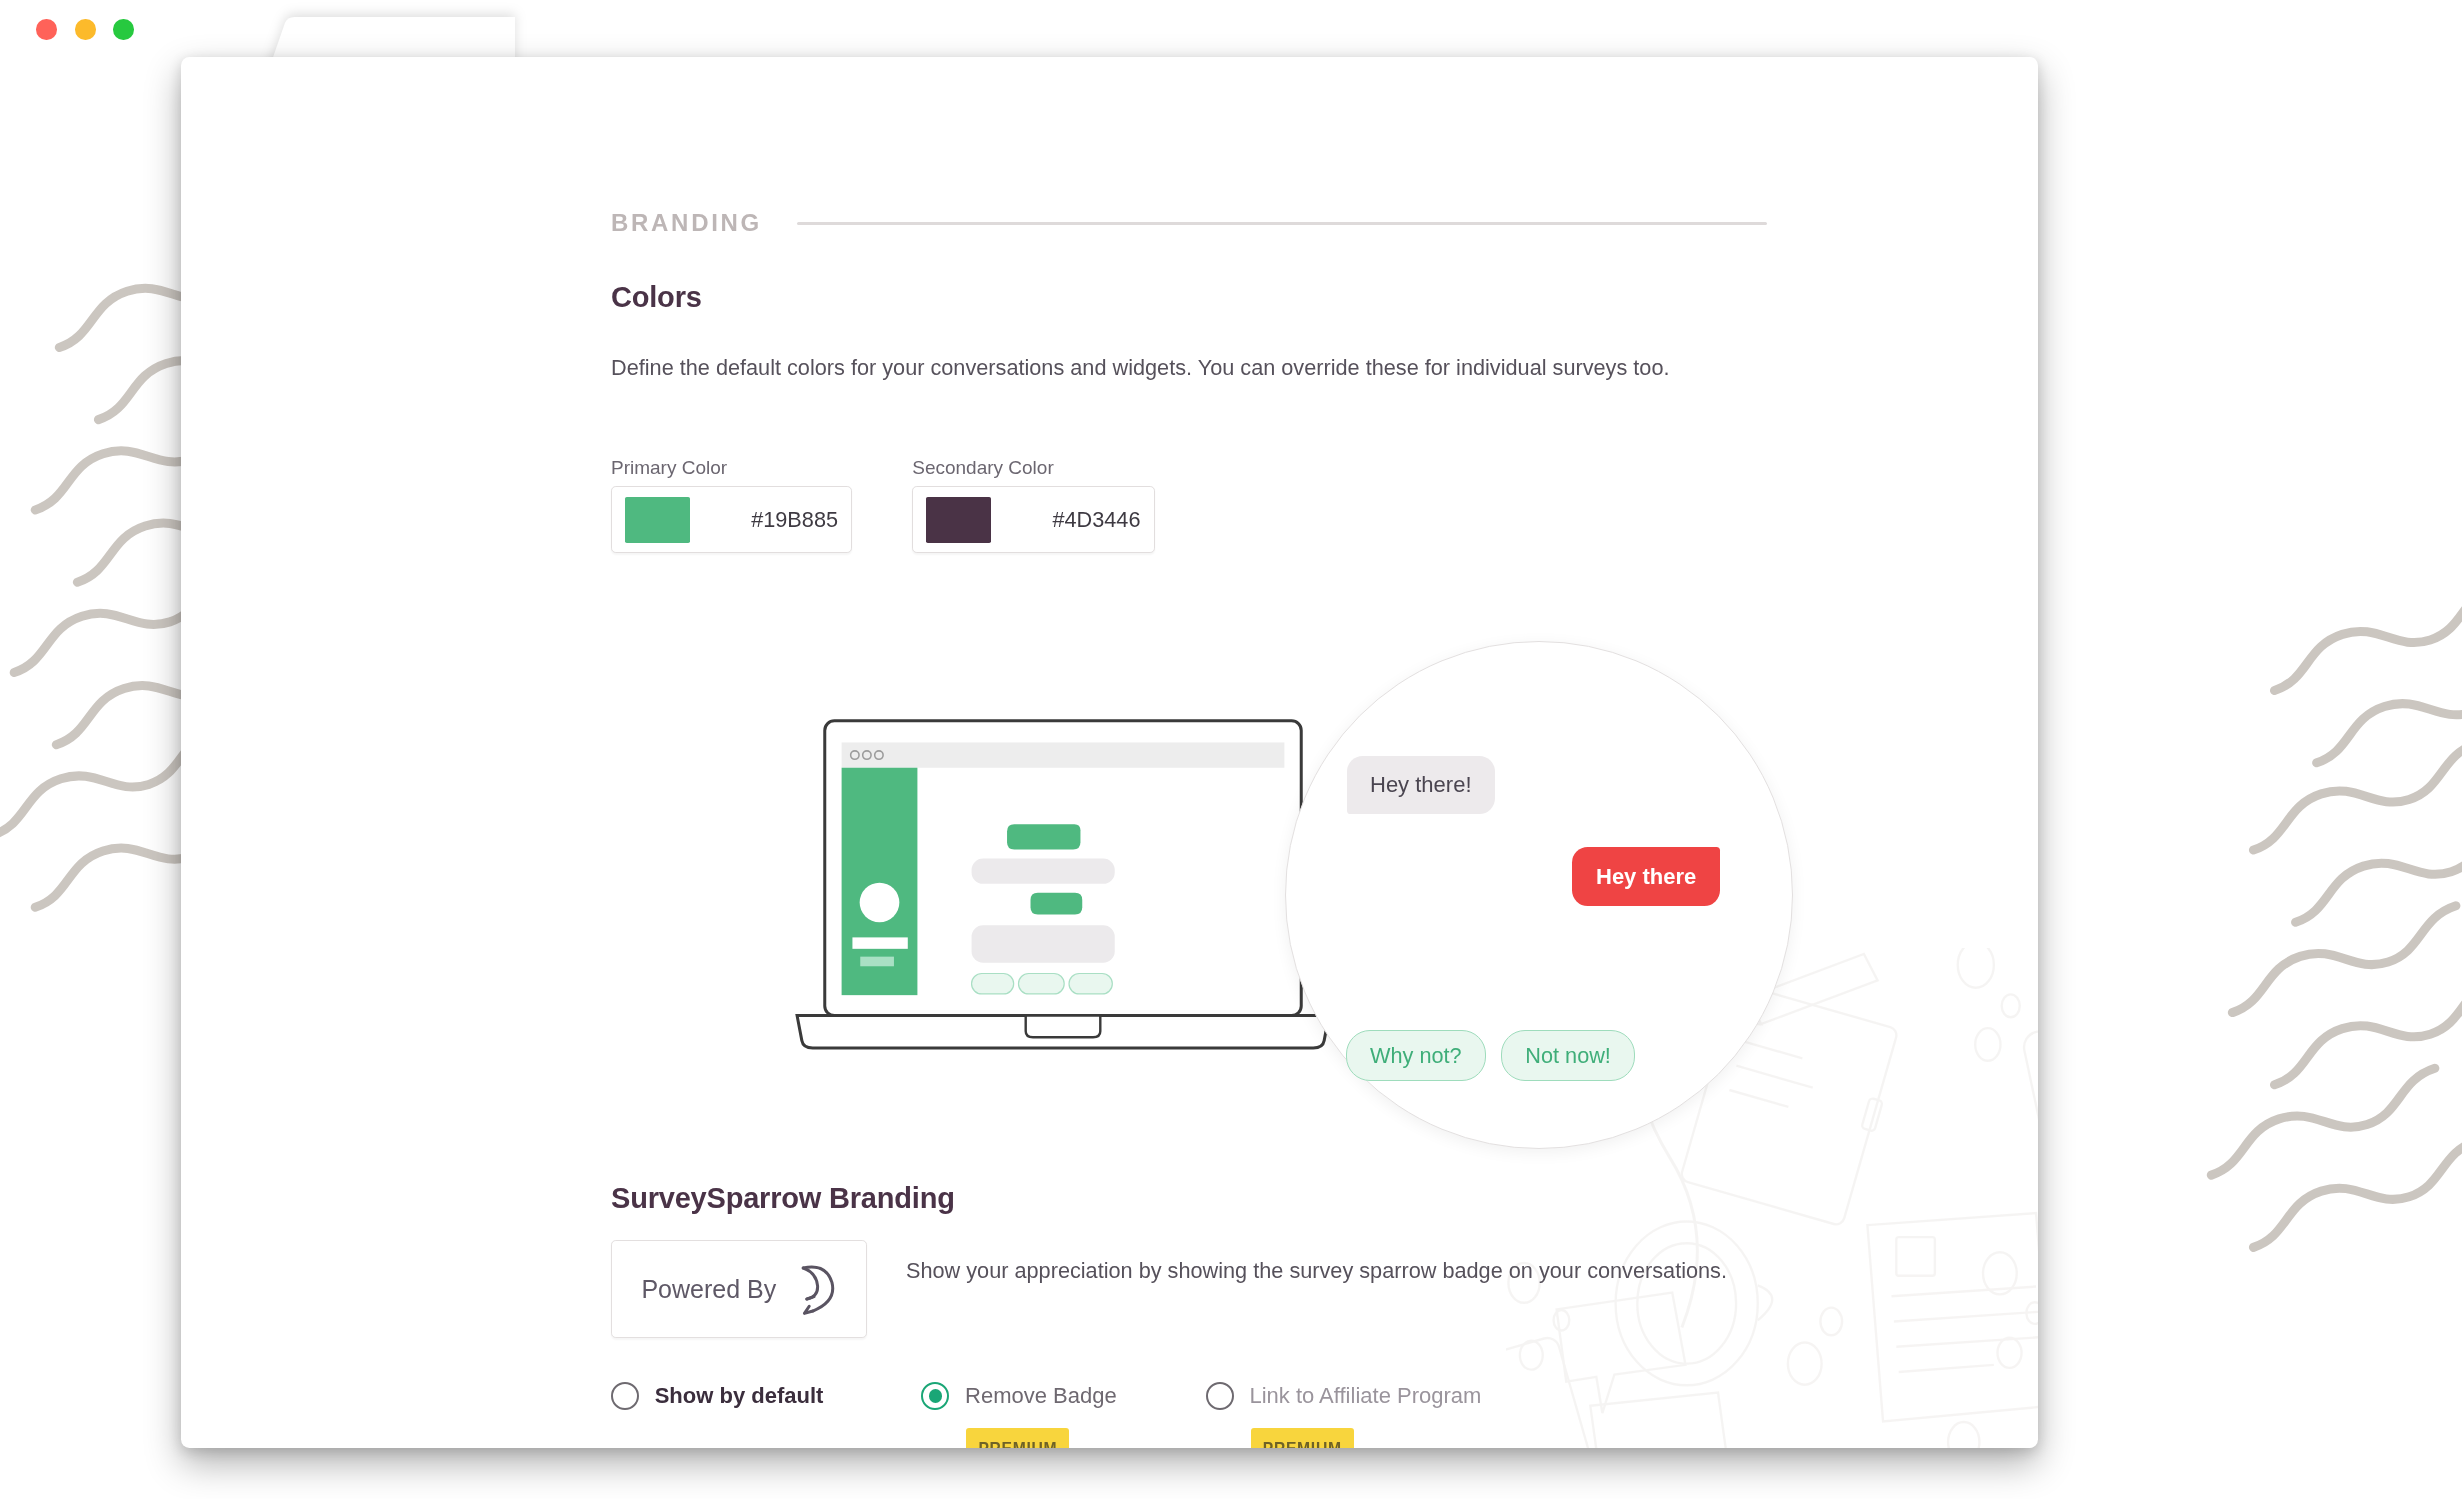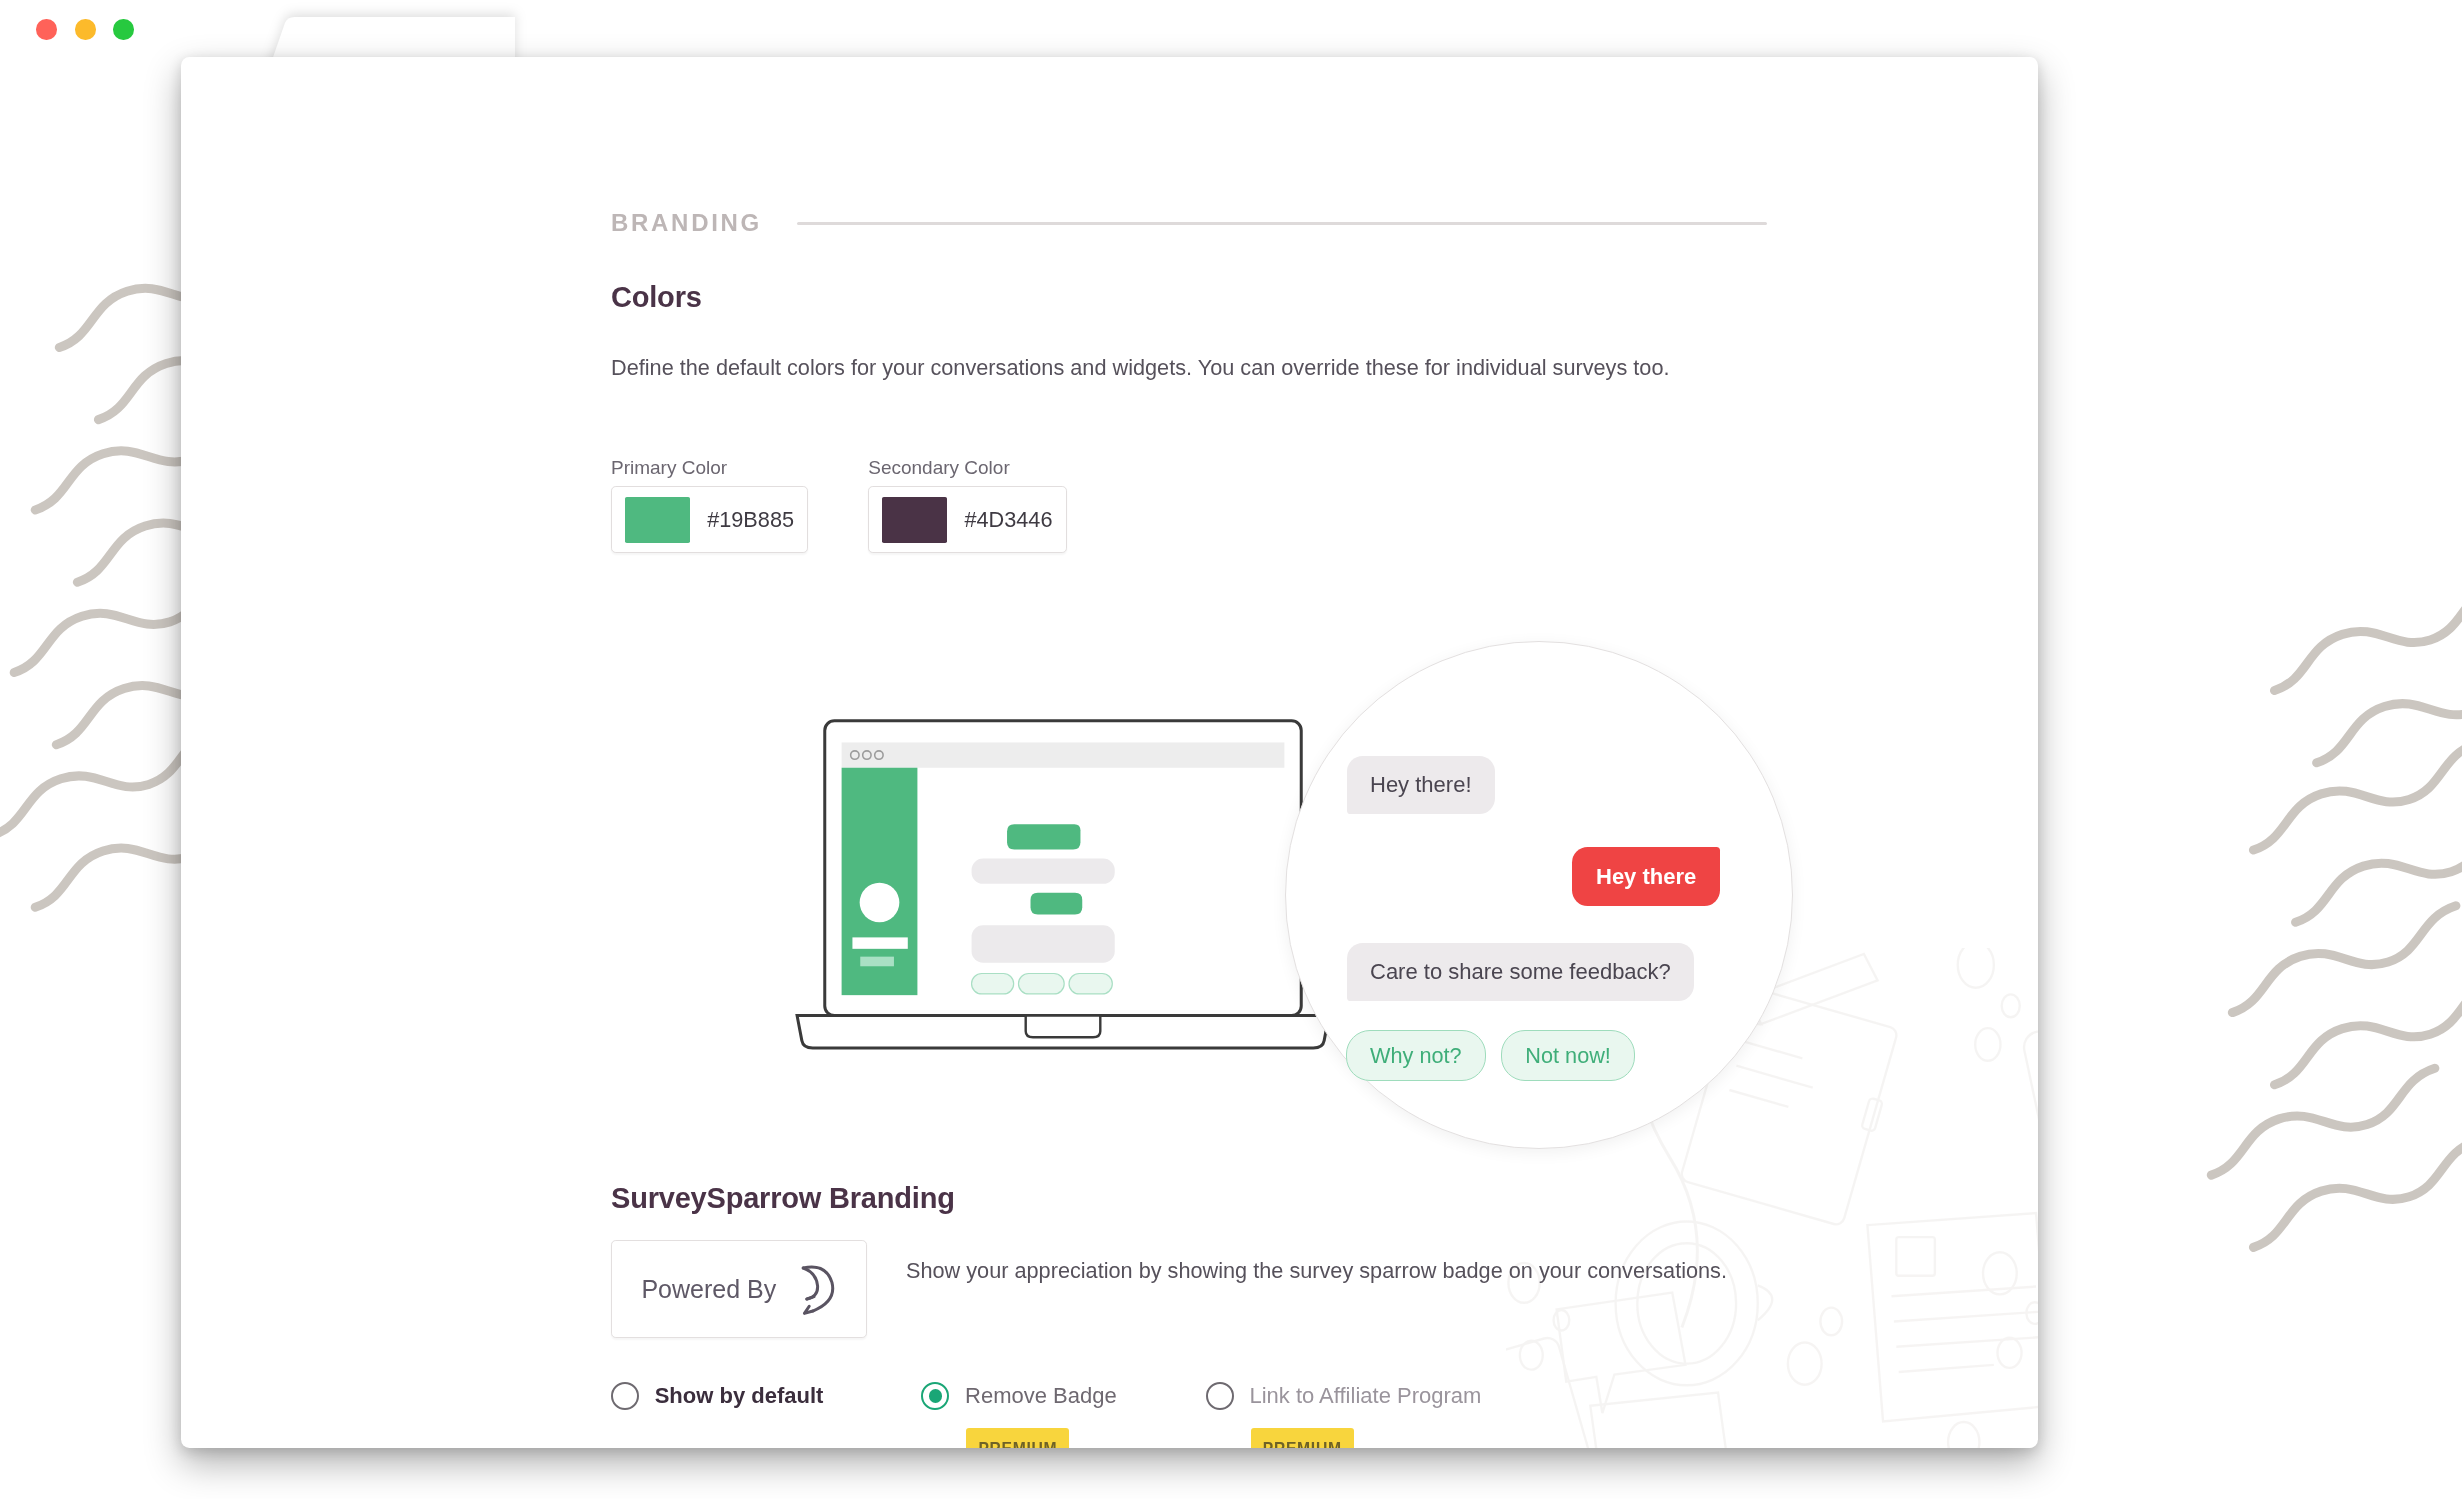--- a/index.html
+++ b/index.html
@@ -55,21 +55,21 @@
     left:430px;top:295px;width:1144px;
     font-size:21.7px;line-height:1.48;color:#56515B;font-weight:400;
   }
 
   #swatch-row{left:430px;top:400px;display:flex;gap:60px;}
   .swatch-group{display:flex;flex-direction:column;}
   .swatch-label{font-size:19px;color:#6B6670;margin-bottom:7px;}
   .swatch-box{
     display:flex;align-items:center;
     border:1.2px solid #E2DEDE;border-radius:4.8px;background:#fff;
-    padding:9.6px 13.2px;box-shadow:0 1.2px 1.8px rgba(0,0,0,.04);
+    padding:9.6px 13.2px;box-shadow:0 1.2px 1.8px rgba(0,0,0,.04);gap:44px;
   }
   .swatch-chip{width:65px;height:46px;border-radius:1.8px;flex:none;}
   .swatch-hex{font-size:21.7px;color:#3E3A42;margin-left:17px;white-space:nowrap;}
 
   
   #laptop{left:611px;top:659px;}
 
   
   #magnifier{
     left:1104px;top:584px;width:506px;height:506px;
@@ -364,21 +364,20 @@
       <g fill="#E9F7EF" stroke="#A9DFC4" stroke-width="2">
         <rect x="298" y="428" width="70" height="34" rx="17"></rect>
         <rect x="376" y="428" width="76" height="34" rx="17"></rect>
         <rect x="460" y="428" width="72" height="34" rx="17"></rect>
       </g>
     </svg>
 
     <div class="inner" id="magnifier">
       <div class="bubble" id="bub-hey-there-excl">Hey there!</div>
       <div class="bubble" id="bub-hey-there">Hey there</div>
-      <div class="bubble" id="bub-feedback">Care to share some feedback?</div>
       <div id="quick-replies">
         <div class="chip-reply">Why not?</div>
         <div class="chip-reply">Not now!</div>
       </div>
     </div>
 
     <div class="inner" id="ss-heading">SurveySparrow Branding</div>
 
     <div class="inner" id="ss-desc">Show your appreciation by showing the survey sparrow badge on your conversations.</div>
 

